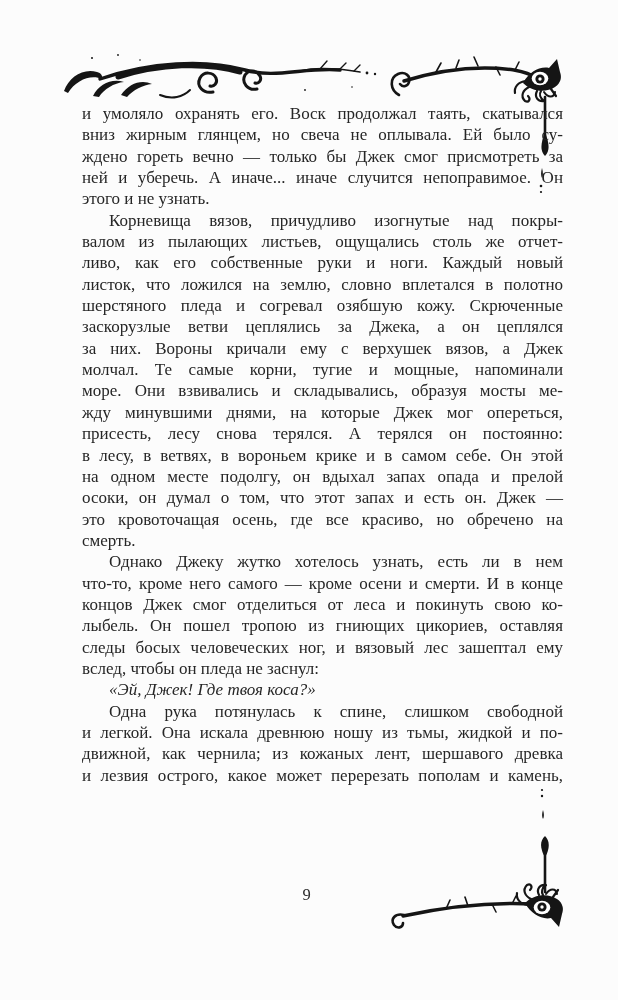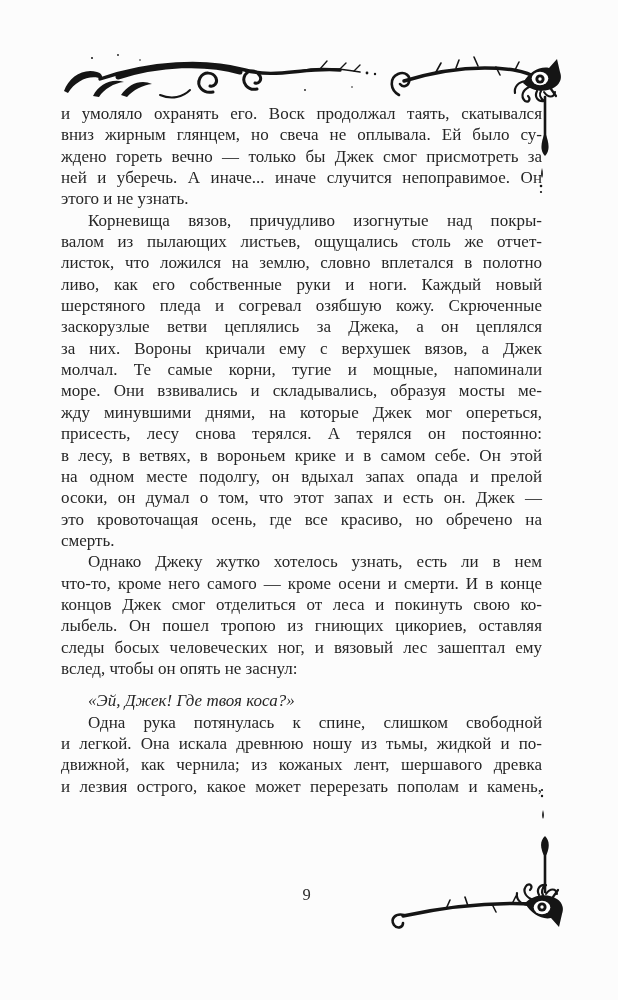--- a/index.html
+++ b/index.html
@@ -10,33 +10,33 @@
     overflow:hidden;
     font-family:"Liberation Serif","DejaVu Serif",serif;
   }
   .frame{position:absolute;left:0;top:0;pointer-events:none;}
   .st{fill:none;stroke:#151515;stroke-linecap:round;stroke-linejoin:round;}
   .s14{stroke-width:1.4}.s16{stroke-width:1.6}.s2{stroke-width:2}
   .s22{stroke-width:2.2}.s26{stroke-width:2.6}.s3{stroke-width:3}
   .s34{stroke-width:3.4}.s5{stroke-width:5}
   .ink{fill:#151515;stroke:none;}
   .textblock{
-    position:absolute;left:61px;top:103px;width:481px;
+    position:absolute;left:82px;top:103px;width:481px;
     font-size:17px;line-height:21.35px;color:#262626;
     text-rendering:optimizeLegibility;
   }
   .para{margin:0;padding:0;}
   .ln{
     text-align:justify;
     text-align-last:justify;
     height:21.35px;overflow:visible;white-space:nowrap;
   }
   .ln.end{text-align-last:left;white-space:normal;}
   .ln.ind{text-indent:27px;}
-  .ln.it{font-style:italic;margin-top:11px;}
+  .ln.it{font-style:italic;}
   .pagenum{
     position:absolute;left:66px;top:885px;width:481px;
     text-align:center;font-size:16.5px;color:#2b2b2b;
   }
 </style>
 </head>
 <body>
 
 <div class="page">
 
@@ -120,43 +120,43 @@
       <div class="ln">вниз жирным глянцем, но свеча не оплывала. Ей было су-</div>
       <div class="ln">ждено гореть вечно — только бы Джек смог присмотреть за</div>
       <div class="ln">ней и уберечь. А иначе... иначе случится непоправимое. Он</div>
       <div class="ln end">этого и не узнать.</div>
     </div>
 
 
     <div class="para">
       <div class="ln ind">Корневища вязов, причудливо изогнутые над покры-</div>
       <div class="ln">валом из пылающих листьев, ощущались столь же отчет-</div>
+      <div class="ln">ливо, как его собственные руки и ноги. Каждый новый</div>
       <div class="ln">листок, что ложился на землю, словно вплетался в полотно</div>
-      <div class="ln">ливо, как его собственные руки и ноги. Каждый новый</div>
       <div class="ln">шерстяного пледа и согревал озябшую кожу. Скрюченные</div>
       <div class="ln">заскорузлые ветви цеплялись за Джека, а он цеплялся</div>
       <div class="ln">за них. Вороны кричали ему с верхушек вязов, а Джек</div>
       <div class="ln">молчал. Те самые корни, тугие и мощные, напоминали</div>
       <div class="ln">море. Они взвивались и складывались, образуя мосты ме-</div>
       <div class="ln">жду минувшими днями, на которые Джек мог опереться,</div>
       <div class="ln">присесть, лесу снова терялся. А терялся он постоянно:</div>
       <div class="ln">в лесу, в ветвях, в вороньем крике и в самом себе. Он этой</div>
       <div class="ln">на одном месте подолгу, он вдыхал запах опада и прелой</div>
       <div class="ln">осоки, он думал о том, что этот запах и есть он. Джек —</div>
       <div class="ln">это кровоточащая осень, где все красиво, но обречено на</div>
       <div class="ln end">смерть.</div>
     </div>
 
     <div class="para">
       <div class="ln ind">Однако Джеку жутко хотелось узнать, есть ли в нем</div>
       <div class="ln">что-то, кроме него самого — кроме осени и смерти. И в конце</div>
       <div class="ln">концов Джек смог отделиться от леса и покинуть свою ко-</div>
       <div class="ln">лыбель. Он пошел тропою из гниющих цикориев, оставляя</div>
       <div class="ln">следы босых человеческих ног, и вязовый лес зашептал ему</div>
-      <div class="ln end">вслед, чтобы он опять не заснул:</div>
+      <div class="ln end">вслед, чтобы он пледа не заснул:</div>
     </div>
 
     <div class="para">
       <div class="ln ind it end">«Эй, Джек! Где твоя коса?»</div>
     </div>
 
     <div class="para">
       <div class="ln ind">Одна рука потянулась к спине, слишком свободной</div>
       <div class="ln">и легкой. Она искала древнюю ношу из тьмы, жидкой и по-</div>
       <div class="ln">движной, как чернила; из кожаных лент, шершавого древка</div>

